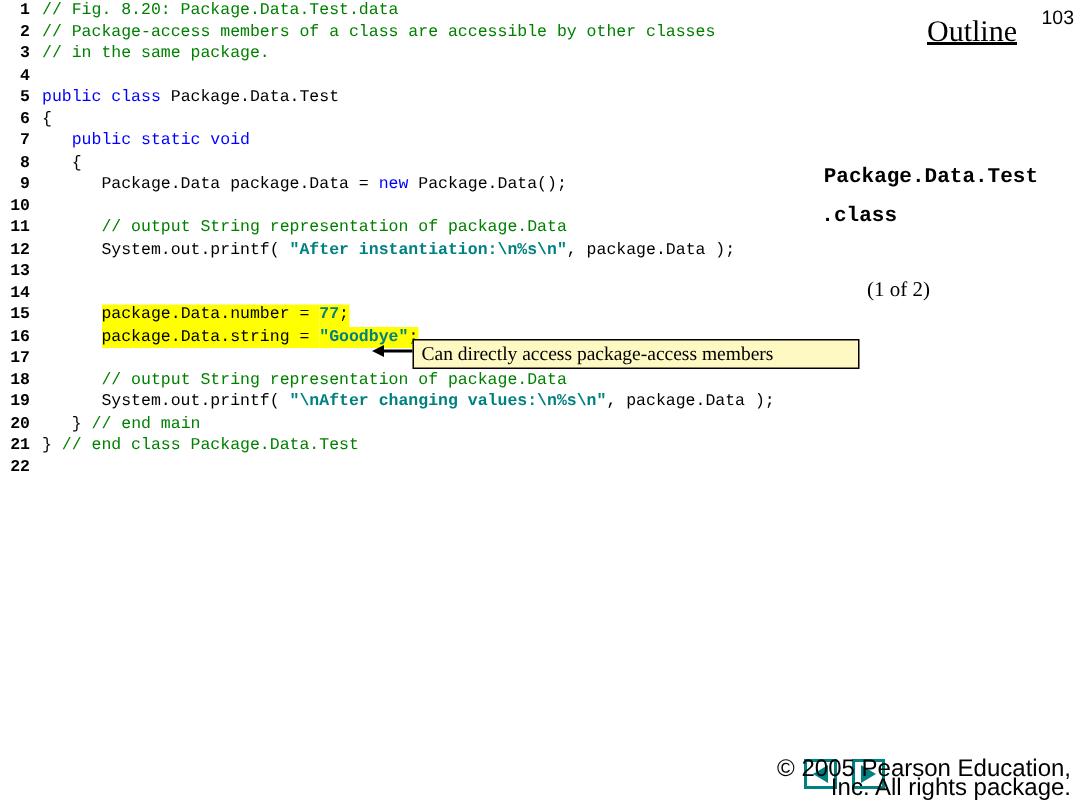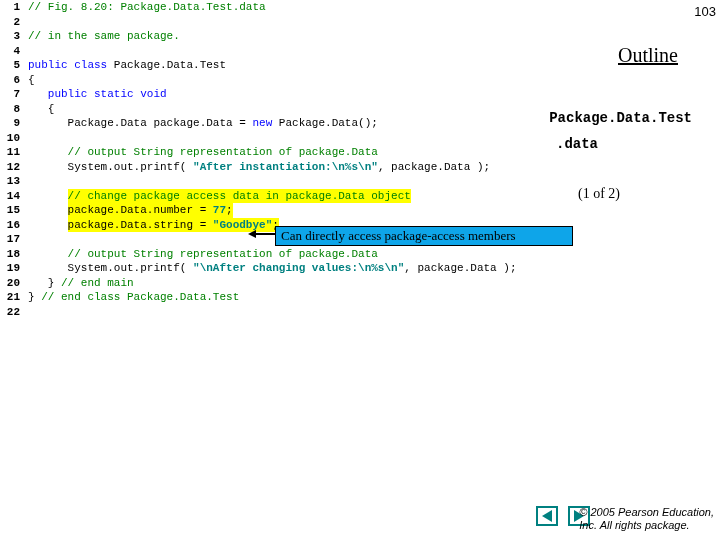--- a/index.html
+++ b/index.html
@@ -6,69 +6,69 @@
   html, body { width: 720px; height: 540px; font-family: Arial, sans-serif; background: #fff; overflow: hidden; }
   .slide { width: 720px; height: 540px; position: relative; }
   .code-area { position: absolute; left: 0; top: 0; width: 550px; }
   .line { display: flex; height: 14.5px; font-family: "Courier New", monospace; font-size: 11px; line-height: 14.5px; white-space: pre; }
   .ln { width: 20px; text-align: right; color: #000; font-weight: bold; margin-right: 8px; }
   .c-comment { color: #008000; }
   .c-kw { color: #0000ff; font-weight: normal; }
   .c-str { color: #008080; font-weight: bold; }
   .c-plain { color: #000; }
   .c-hl { background: #ffff00; }
-  .outline { position: absolute; right: 42px; top: 10px; font-family: "Times New Roman", serif; font-size: 20px; text-decoration: underline; margin-top: 34px; }
+  .outline { position: absolute; right: 42px; top: 10px; font-family: "Times New Roman", serif; font-size: 20px; text-decoration: underline; }
   .pagenum { position: absolute; right: 4px; top: 4px; font-size: 13px; }
   .label1 { position: absolute; right: 28px; top: 110px; font-family: "Courier New", monospace; font-size: 14px; font-weight: bold; }
   .label2 { position: absolute; right: 122px; top: 136px; font-family: "Courier New", monospace; font-size: 14px; font-weight: bold; }
   .label3 { position: absolute; right: 100px; top: 186px; font-family: "Times New Roman", serif; font-size: 14px; }
-  .callout-box { position: absolute; left: 275px; top: 226px; width: 298px; height: 20px; border: 1px solid #000; background: #0ea5e9; font-family: "Times New Roman", serif; font-size: 13px; padding: 1px 5px; }
+  .callout-box { position: absolute; left: 275px; top: 226px; width: 298px; height: 20px; border: 1px solid #000; background: #fef9c3; font-family: "Times New Roman", serif; font-size: 13px; padding: 1px 5px; }
   .arrow { position: absolute; left: 252px; top: 233px; width: 24px; height: 2px; background: #000; }
   .arrow::before { content: ""; position: absolute; left: -4px; top: -3px; border-right: 8px solid #000; border-top: 4px solid transparent; border-bottom: 4px solid transparent; }
-  .footer { position: absolute; right: 6px; bottom: 8px; font-size: 11px; line-height: 13px; font-style: italic; }
+  .footer { position: absolute; right: 6px; bottom: 8px; text-align: right; font-size: 16px; line-height: 13px; }
   .nav { position: absolute; right: 130px; bottom: 14px; display: flex; gap: 10px; }
   .nav-btn { width: 22px; height: 20px; border: 2px solid #008080; display: flex; align-items: center; justify-content: center; cursor: pointer; }
   .tri-left { width: 0; height: 0; border-right: 10px solid #008080; border-top: 6px solid transparent; border-bottom: 6px solid transparent; }
   .tri-right { width: 0; height: 0; border-left: 10px solid #008080; border-top: 6px solid transparent; border-bottom: 6px solid transparent; }
 </style>
 </head>
 <body>
 
 <div class="slide">
 
   <div class="pagenum">103</div>
   <div class="outline">Outline</div>
 
   <div class="code-area">
     <div class="line"><span class="ln">1</span><span class="c-comment">// Fig. 8.20: Package.Data.Test.data</span></div>
-    <div class="line"><span class="ln">2</span></div>
+    <div class="line"><span class="ln">2</span><span class="c-comment">// Package-access members of a class are accessible by other classes</span></div>
     <div class="line"><span class="ln">3</span><span class="c-comment">// in the same package.</span></div>
     <div class="line"><span class="ln">4</span><span class="c-plain"></span></div>
     <div class="line"><span class="ln">5</span><span class="c-kw">public class</span><span class="c-plain"> Package.Data.Test</span></div>
     <div class="line"><span class="ln">6</span><span class="c-plain">{</span></div>
     <div class="line"><span class="ln">7</span><span class="c-plain">   </span><span class="c-kw">public static void</span></div>
     <div class="line"><span class="ln">8</span><span class="c-plain">   {</span></div>
     <div class="line"><span class="ln">9</span><span class="c-plain">      Package.Data package.Data = </span><span class="c-kw">new</span><span class="c-plain"> Package.Data();</span></div>
     <div class="line"><span class="ln">10</span><span class="c-plain"></span></div>
     <div class="line"><span class="ln">11</span><span class="c-plain">      </span><span class="c-comment">// output String representation of package.Data</span></div>
     <div class="line"><span class="ln">12</span><span class="c-plain">      System.out.printf( </span><span class="c-str">"After instantiation:\n%s\n"</span><span class="c-plain">, package.Data );</span></div>
     <div class="line"><span class="ln">13</span><span class="c-plain"></span></div>
-    <div class="line"><span class="ln">14</span><span class="c-plain">      </span><span class="c-comment c-hl">// change package access data in package.Data object</span></div>
+    <div class="line"><span class="ln">14</span><span class="c-plain">      </span></div>
     <div class="line"><span class="ln">15</span><span class="c-plain">      </span><span class="c-plain c-hl">package.Data.number = </span><span class="c-str c-hl">77</span><span class="c-plain c-hl">;</span></div>
     <div class="line"><span class="ln">16</span><span class="c-plain">      </span><span class="c-plain c-hl">package.Data.string = </span><span class="c-str c-hl">"Goodbye"</span><span class="c-plain c-hl">;</span></div>
     <div class="line"><span class="ln">17</span><span class="c-plain"></span></div>
     <div class="line"><span class="ln">18</span><span class="c-plain">      </span><span class="c-comment">// output String representation of package.Data</span></div>
     <div class="line"><span class="ln">19</span><span class="c-plain">      System.out.printf( </span><span class="c-str">"\nAfter changing values:\n%s\n"</span><span class="c-plain">, package.Data );</span></div>
     <div class="line"><span class="ln">20</span><span class="c-plain">   } </span><span class="c-comment">// end main</span></div>
     <div class="line"><span class="ln">21</span><span class="c-plain">} </span><span class="c-comment">// end class Package.Data.Test</span></div>
     <div class="line"><span class="ln">22</span><span class="c-plain"></span></div>
   </div>
 
   <div class="label1">Package.Data.Test</div>
-  <div class="label2">.data</div>
+  <div class="label2">.class</div>
   <div class="label3">(1 of 2)</div>
 
   <div class="arrow"></div>
   <div class="callout-box">Can directly access package-access members</div>
 
   <div class="nav">
     <div class="nav-btn">
         <div class="tri-left"></div>
       </div>
     <div class="nav-btn">

